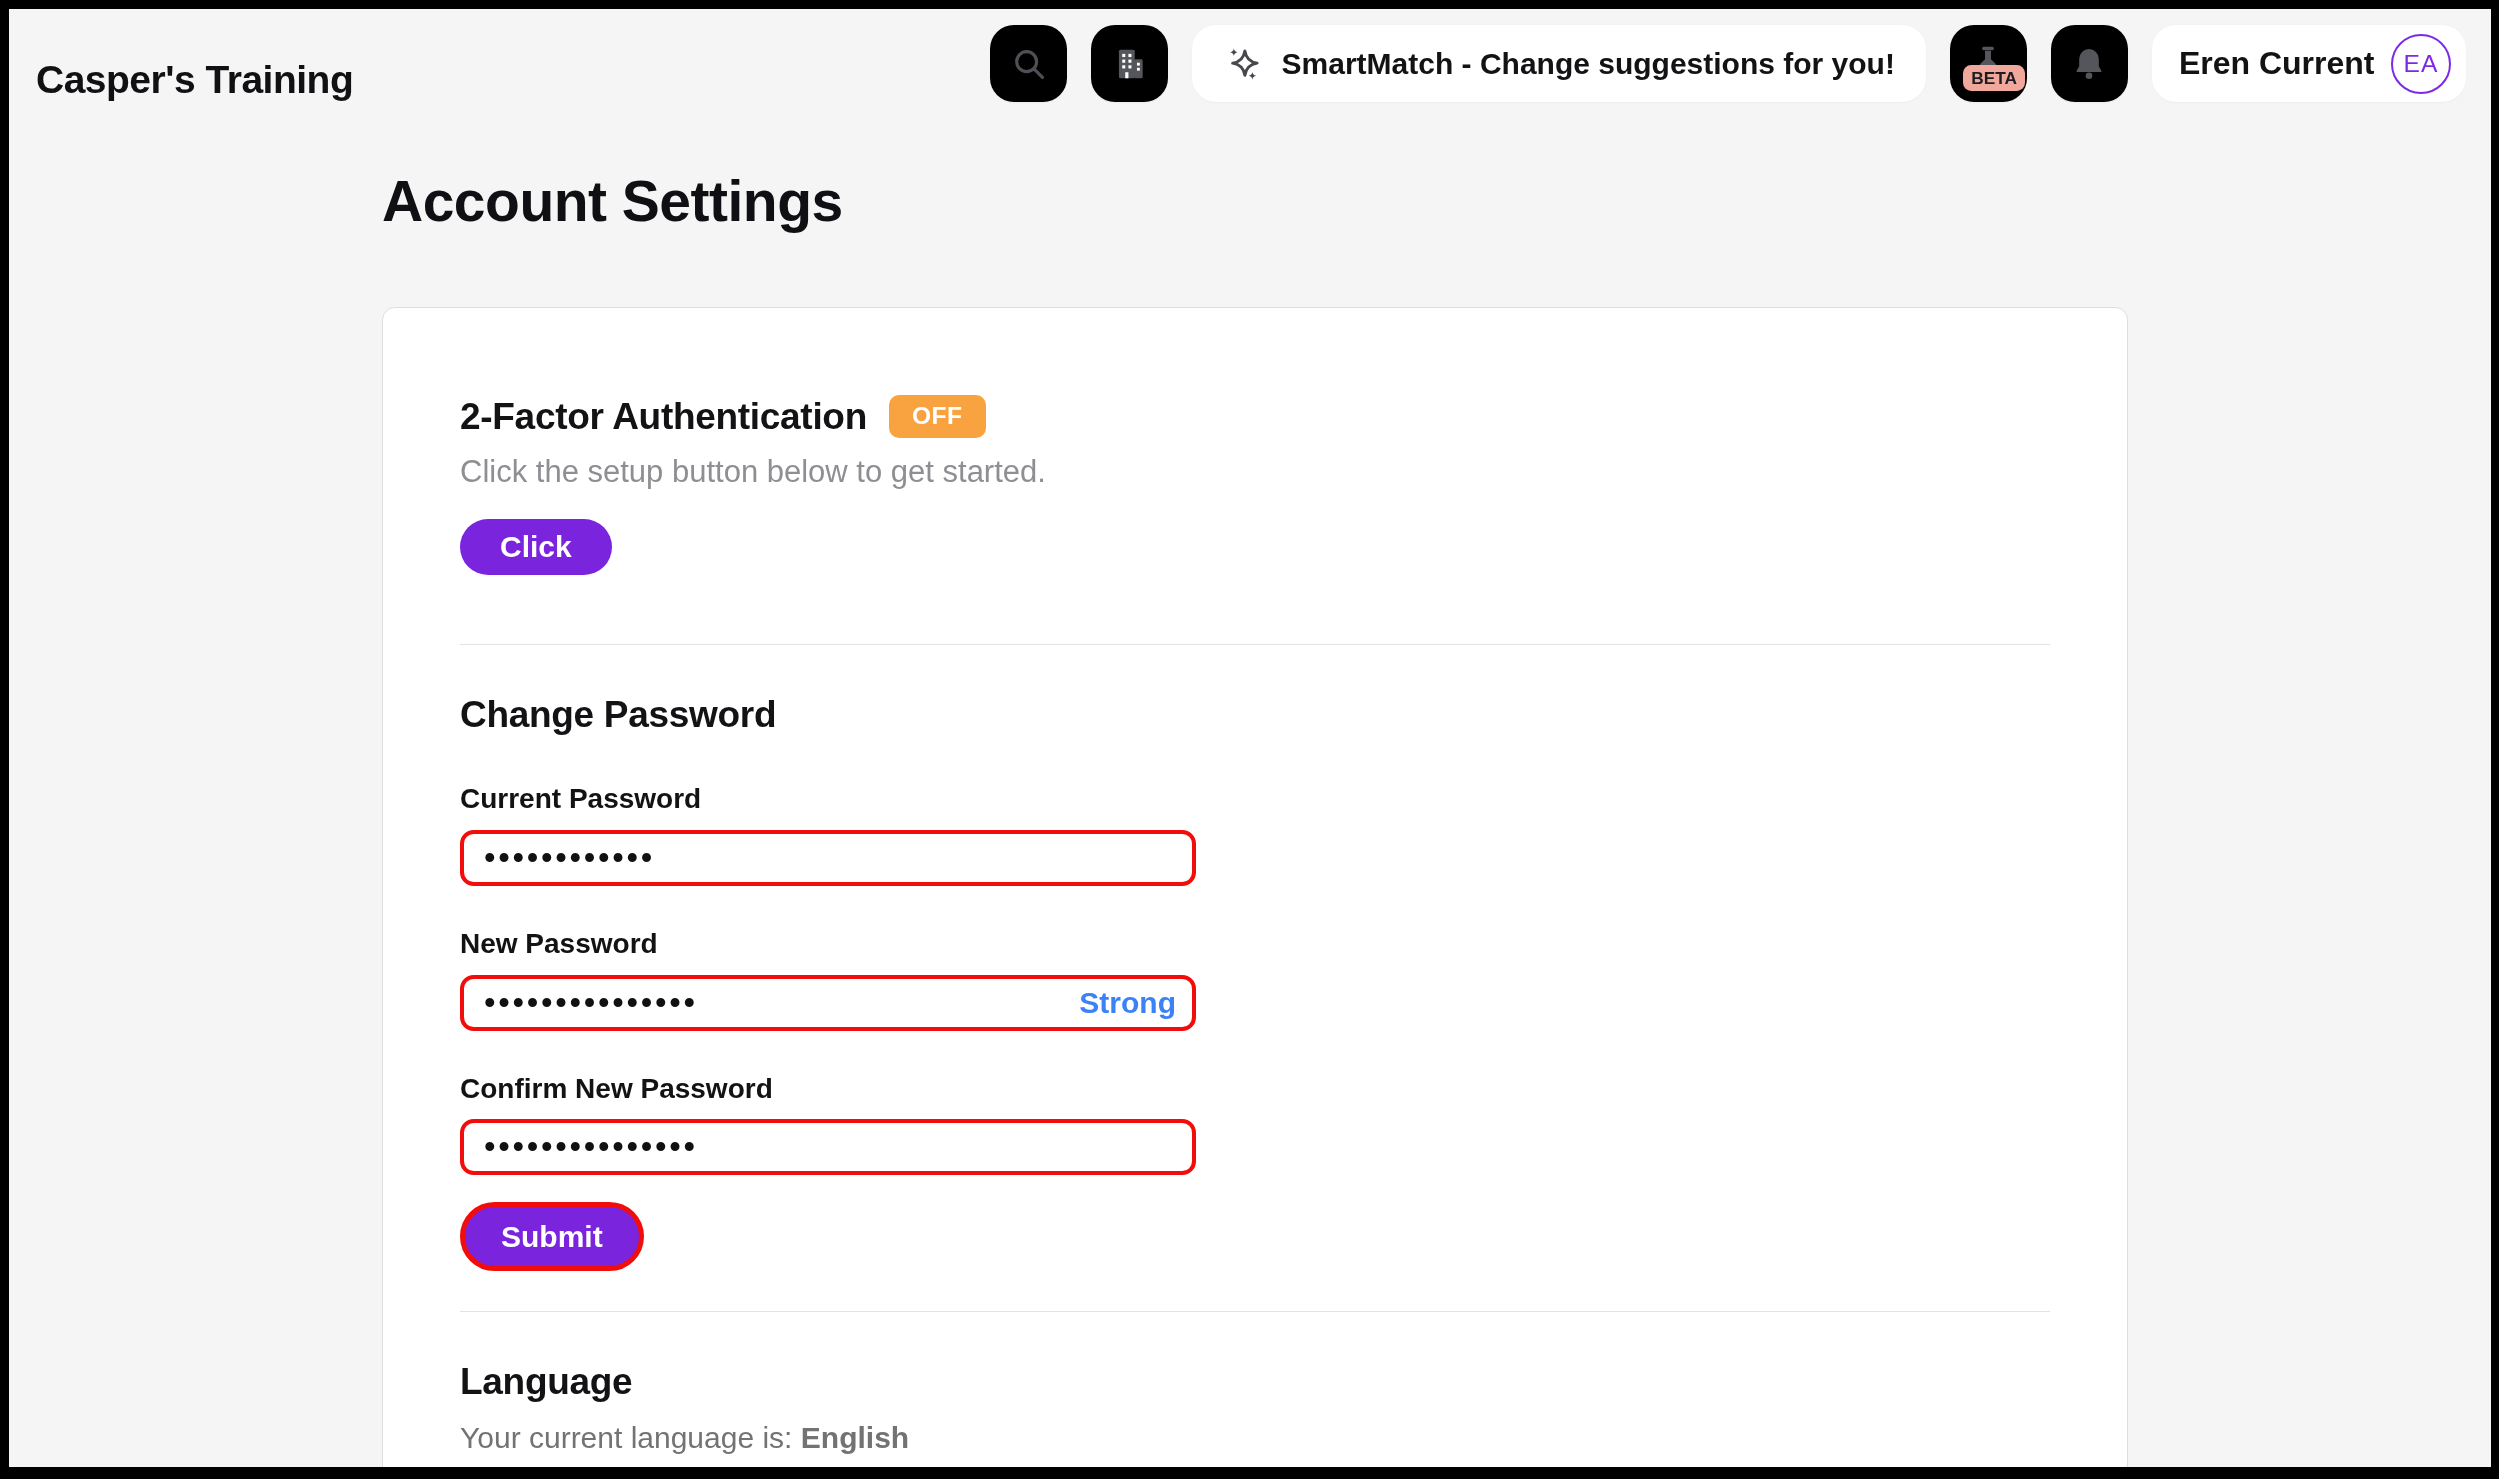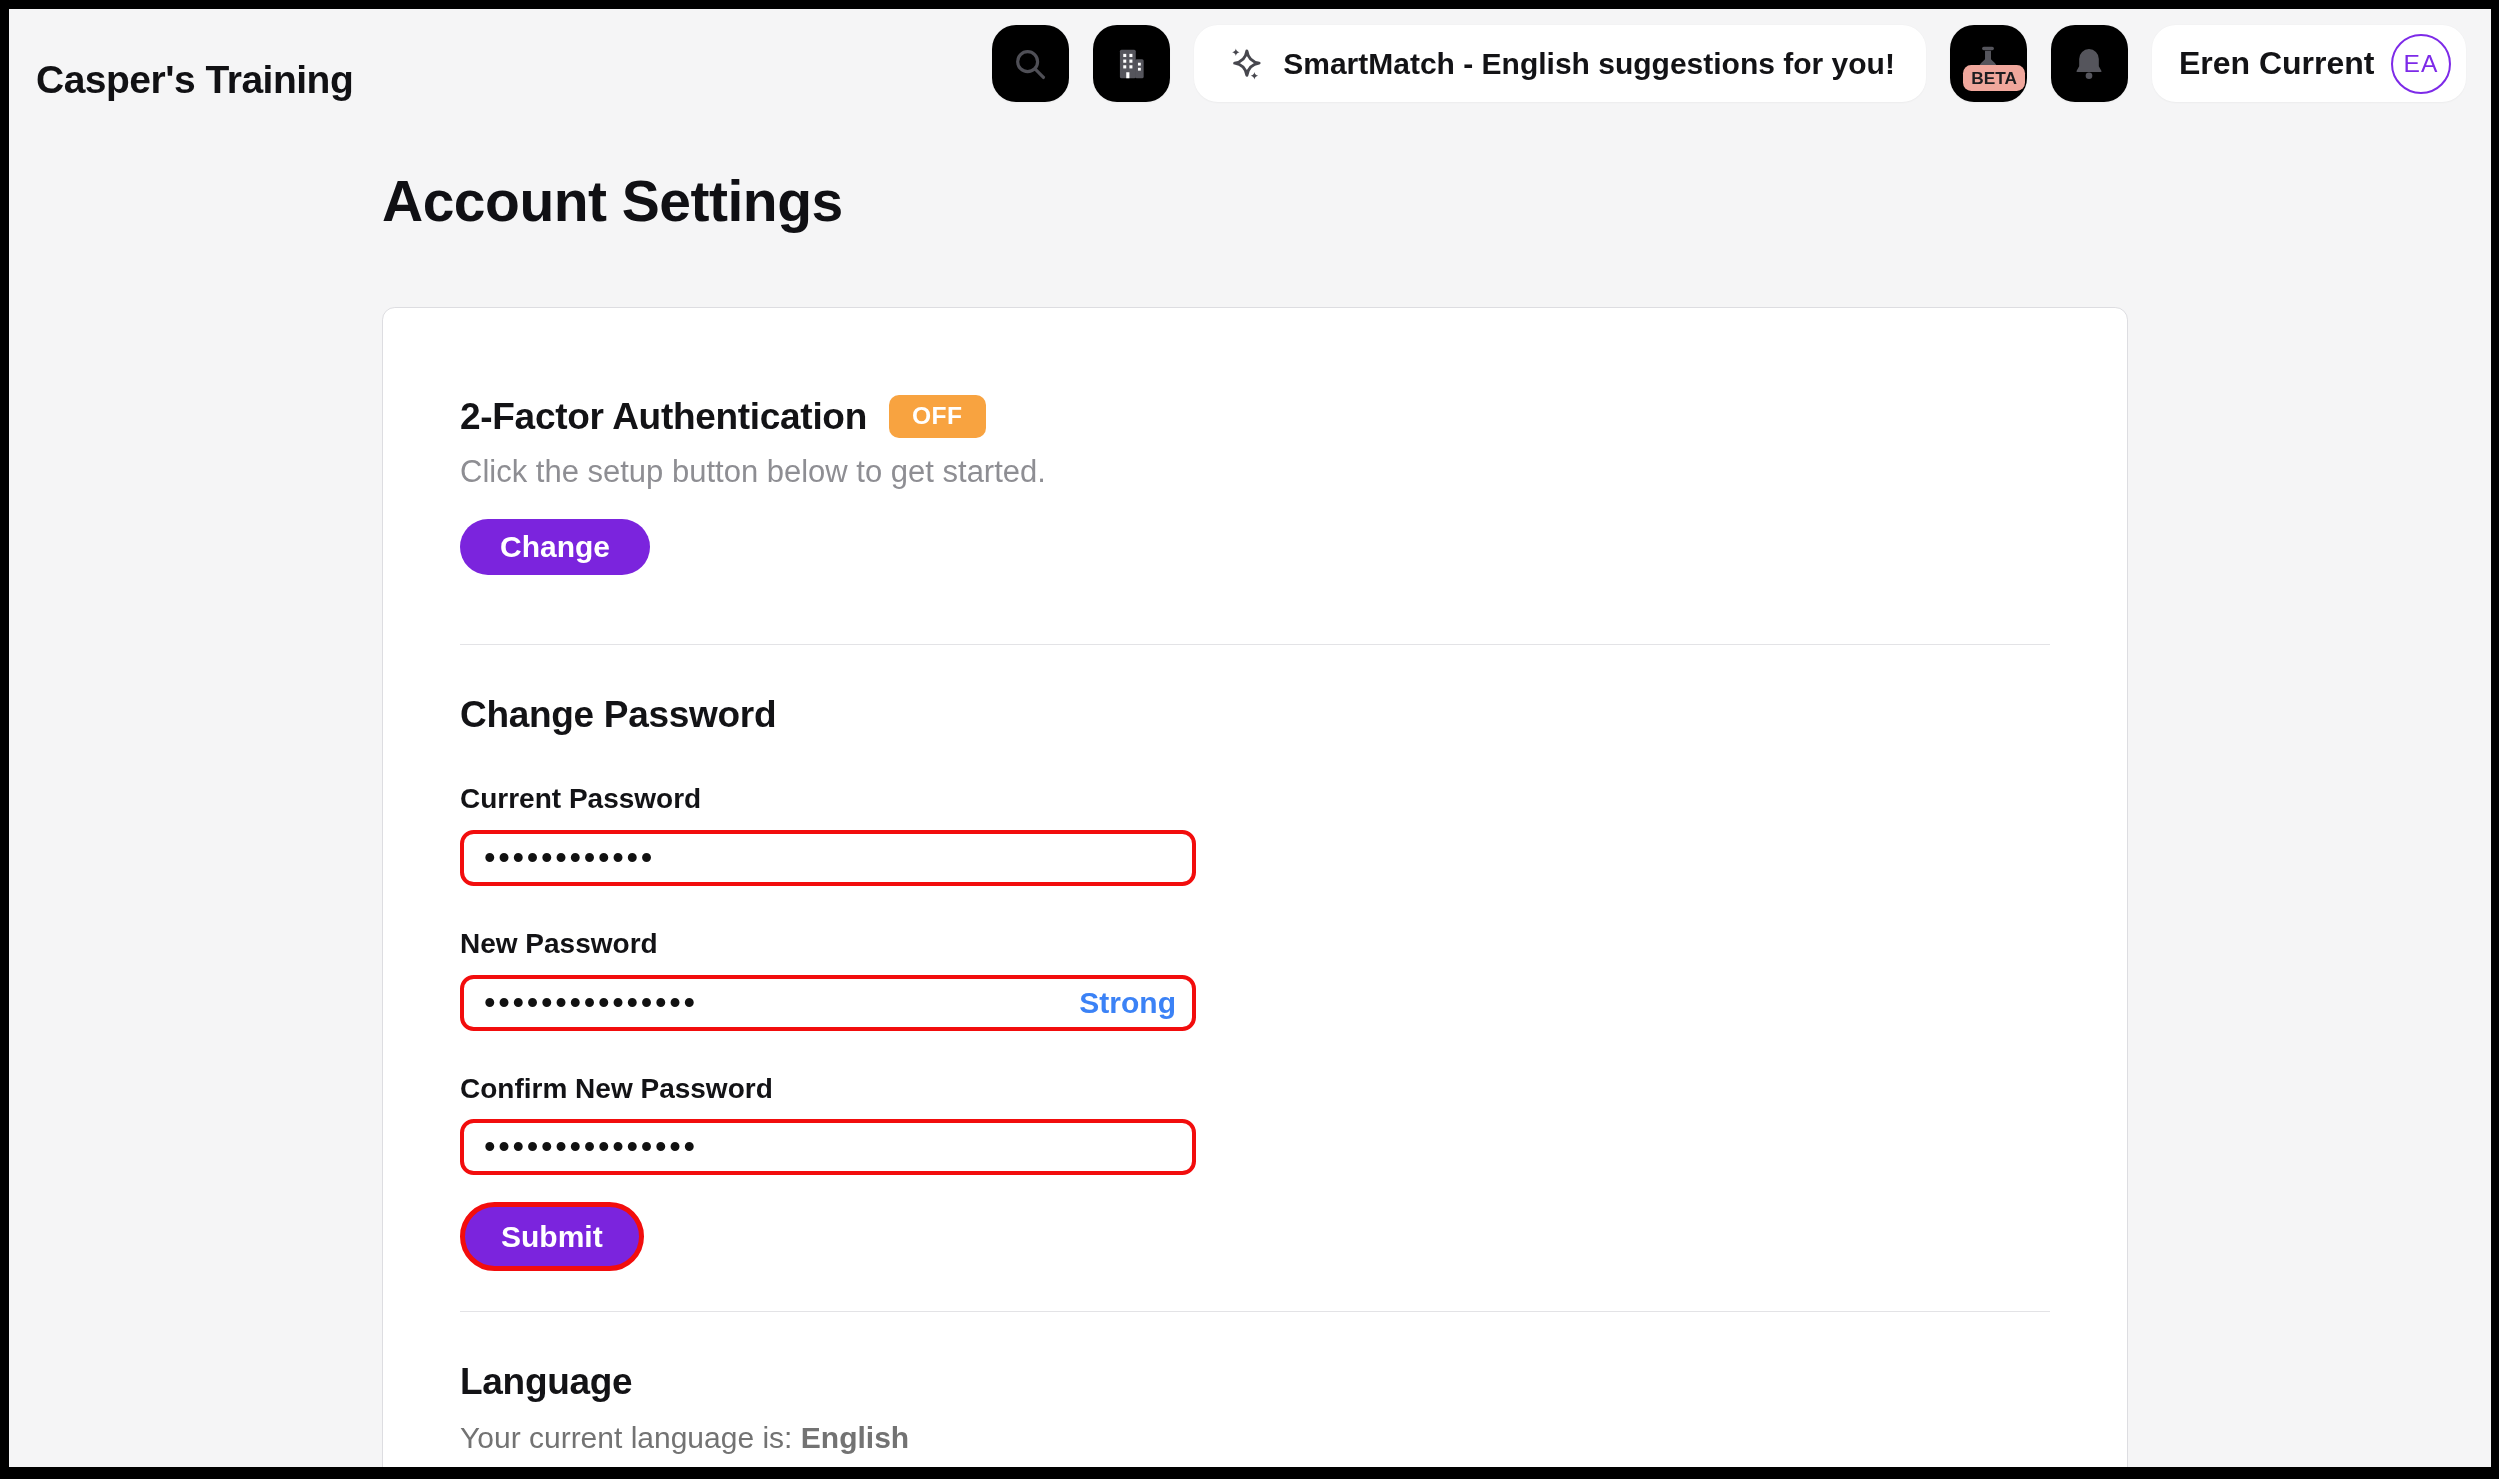--- a/index.html
+++ b/index.html
@@ -119,21 +119,21 @@
           </g>
         </svg>
       </button>
 
       <button class="pill-btn">
         <svg class="icon" width="42" height="42" viewBox="0 0 24 24" fill="none" stroke="#47474e" stroke-width="1.7" stroke-linejoin="round">
           <path d="M12.5 4.5 Q13.4 10.6 19.5 11.5 Q13.4 12.4 12.5 18.5 Q11.6 12.4 5.5 11.5 Q11.6 10.6 12.5 4.5 Z"></path>
           <path d="M6.2 3.2 Q6.5 5 8.3 5.3 Q6.5 5.6 6.2 7.4 Q5.9 5.6 4.1 5.3 Q5.9 5 6.2 3.2 Z" fill="#47474e" stroke="none"></path>
           <path d="M16.8 16.6 Q17.1 18.4 18.9 18.7 Q17.1 19 16.8 20.8 Q16.5 19 14.7 18.7 Q16.5 18.4 16.8 16.6 Z" fill="#47474e" stroke="none"></path>
         </svg>
-        <span>SmartMatch - English suggestions for you!</span>
+        <span>SmartMatch - Change suggestions for you!</span>
       </button>
 
       <button class="icon-btn">
         <svg class="icon" width="42" height="42" viewBox="0 0 24 24">
           <rect x="8.6" y="2.2" width="6.8" height="2" rx="1" fill="#55555c"></rect>
           <path d="M10.3 4.4 h3.4 v4.8 c0 .8 3.6 2.2 3.6 5.6 a5.3 5.3 0 0 1 -10.6 0 c0-3.4 3.6-4.8 3.6-5.6 Z" fill="#55555c"></path>
         </svg>
         <span class="beta-badge">BETA</span>
       </button>
 
@@ -156,21 +156,21 @@
     <h2 class="page-title">Account Settings</h2>
 
     <section class="card">
 
       <div>
         <div class="sec-head-row">
           <h3 class="sec-title">2-Factor Authentication</h3>
           <span class="badge">OFF</span>
         </div>
         <p class="muted">Click the setup button below to get started.</p>
-        <button class="btn btn-setup">Change</button>
+        <button class="btn btn-setup">Click</button>
       </div>
 
       <hr class="divider">
 
       <div class="section">
         <h3 class="sec-title">Change Password</h3>
 
         <label class="field-label first-label">Current Password</label>
         <input class="pw-input" type="text" readonly="" value="••••••••••••" style="">
 

